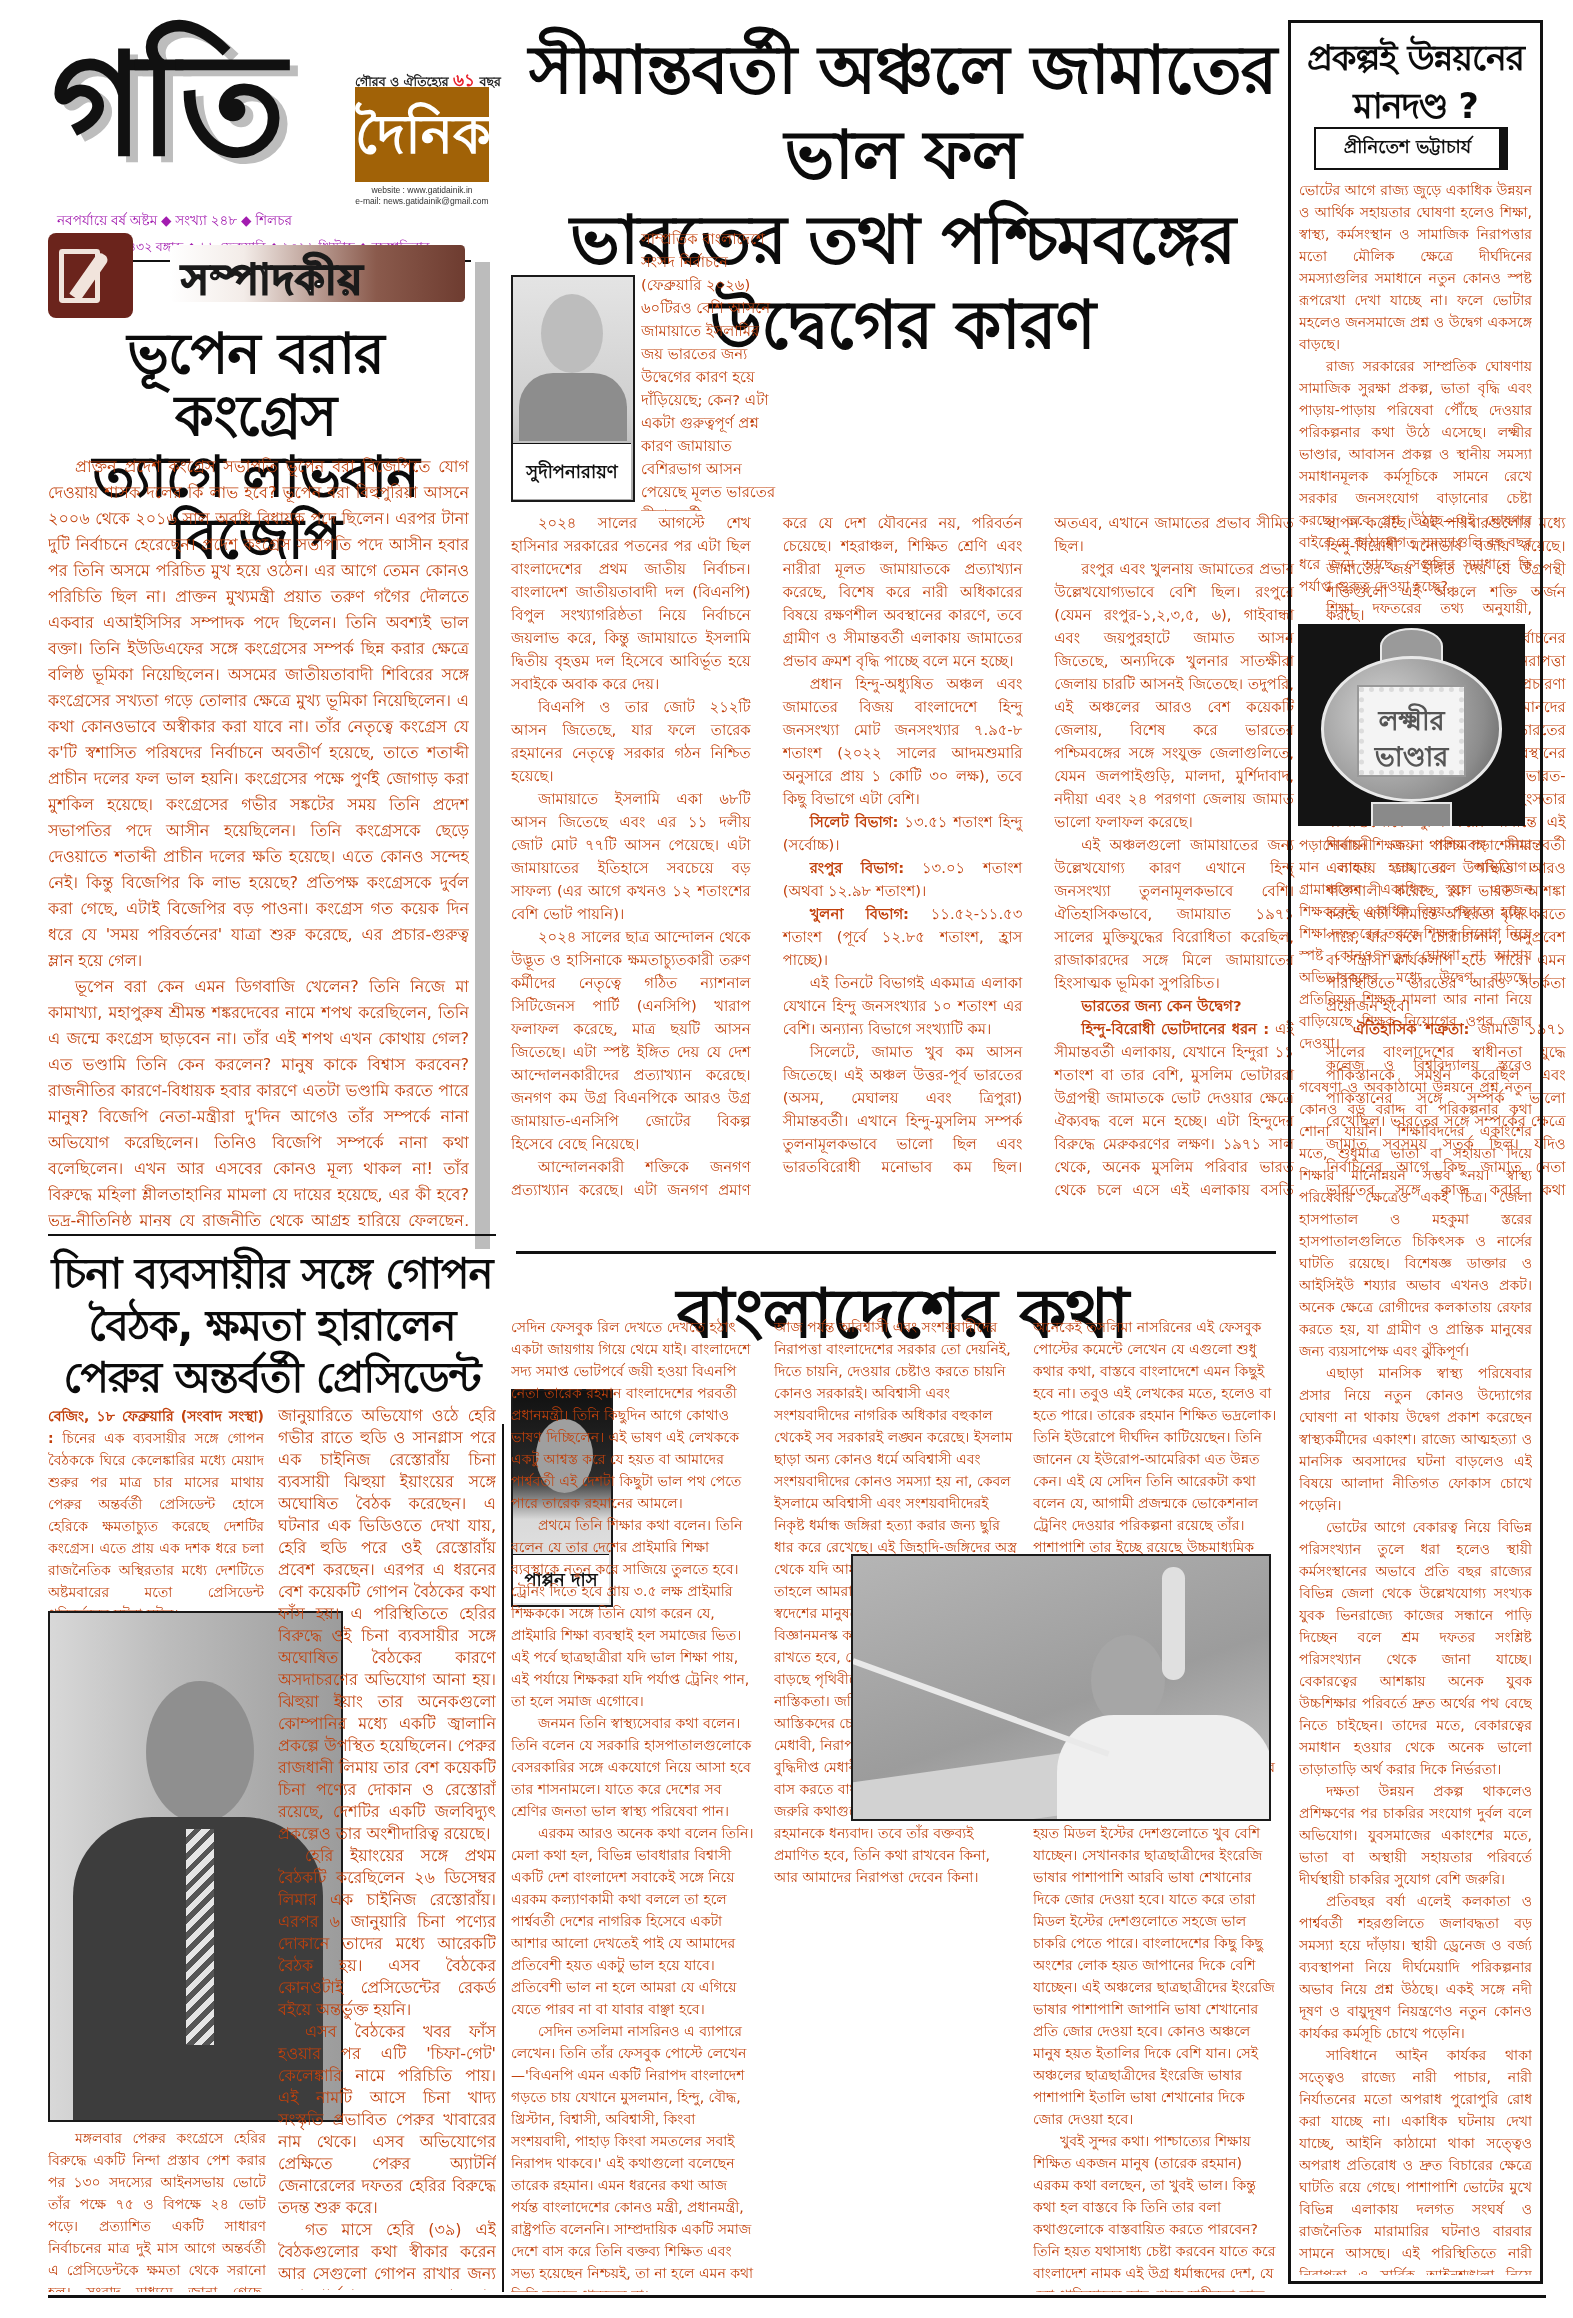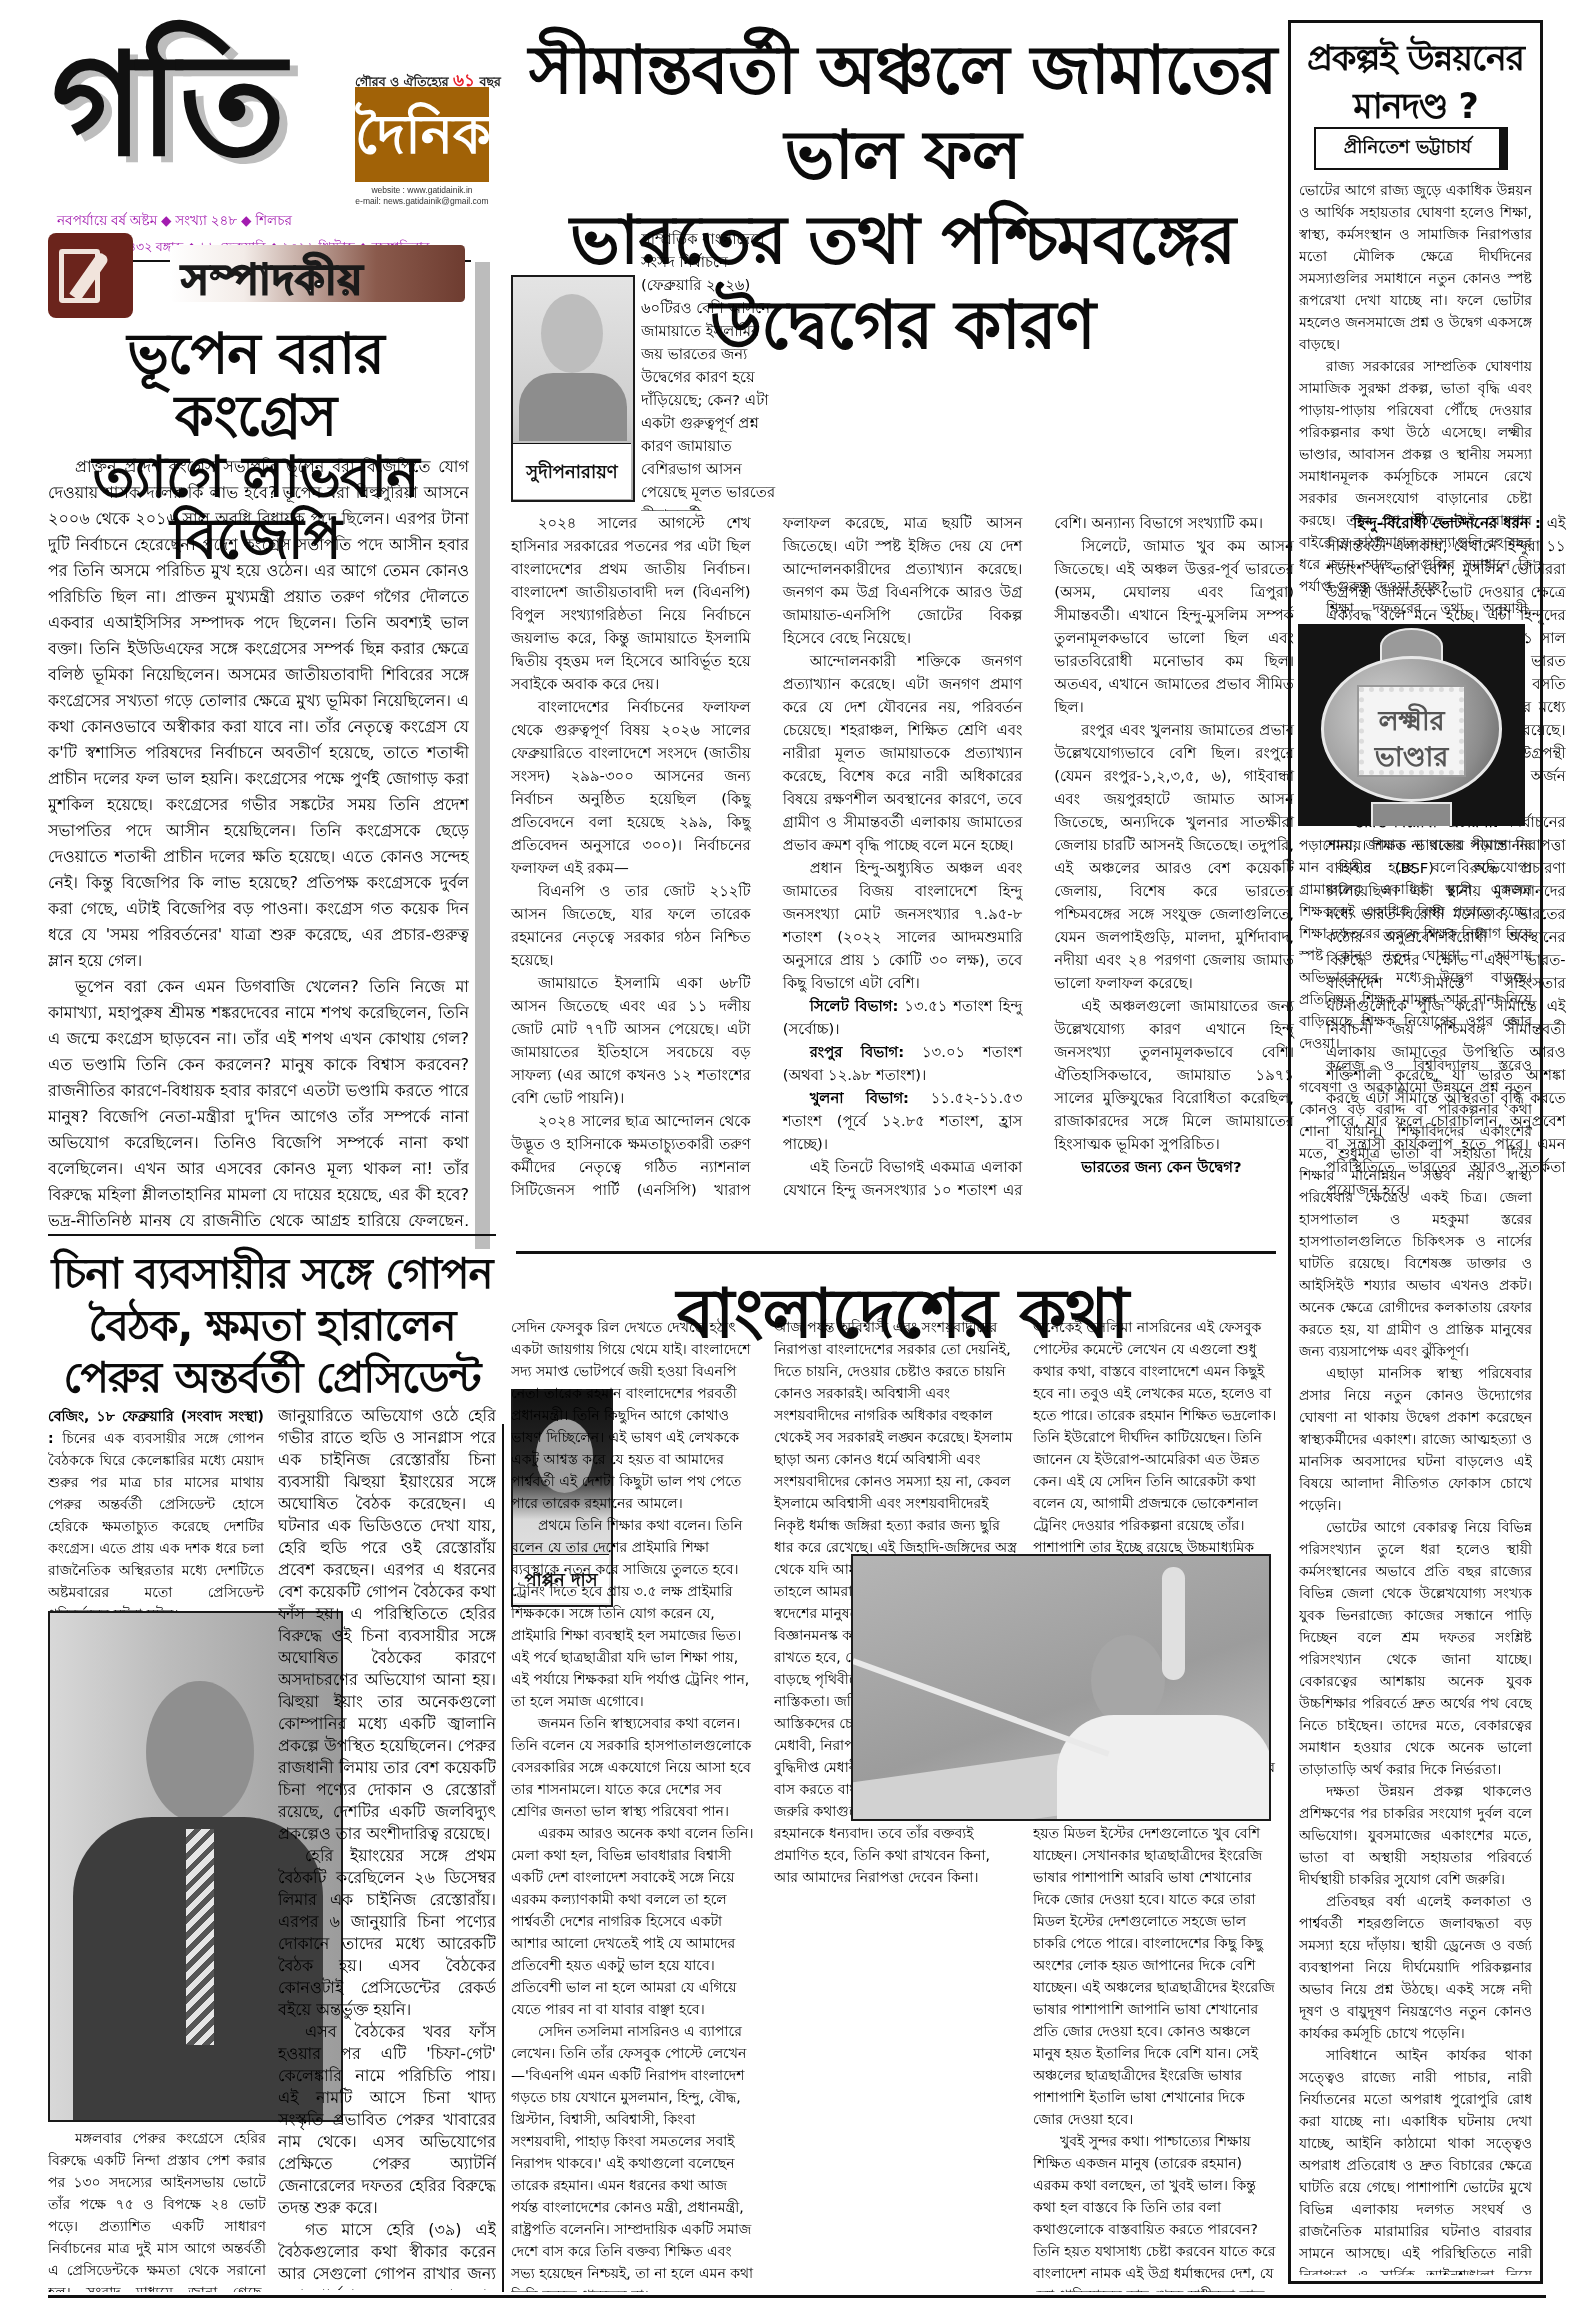--- a/index.html
+++ b/index.html
@@ -1,20 +1,20 @@
 <!DOCTYPE html>
 <html style="font-size:9px"><head>
 <meta charset="utf-8">
 <style>
   * { box-sizing: border-box; margin: 0; padding: 0; }
   html, body { width: 1574px; height: 2319px; background: #ffffff; overflow: hidden; }
   body { font-family: "DejaVu Serif", "Liberation Serif", serif; color: #111; position: relative; }
 
   .abs { position: absolute; }
-  .body-text { font-family: "DejaVu Sans", "Liberation Sans", sans-serif; font-size: 15.3px; line-height: 23px; color: #000000; text-align: justify; }
+  .body-text { font-family: "DejaVu Sans", "Liberation Sans", sans-serif; font-size: 15.3px; line-height: 23px; color: #c2410c; text-align: justify; }
   .body-text p { text-indent: 27px; margin-bottom: 0; }
   .body-text p.noindent { text-indent: 0; }
   .body-text .sub { font-weight: bold; display: block; text-indent: 27px; }
   .body-text b { font-weight: bold; }
   .cols3 { column-count: 3; column-gap: 32px; }
 
   .headline { font-family: "DejaVu Sans", "Liberation Sans", sans-serif; font-weight: bold; color: #0b0b0b; text-align: center; letter-spacing: -1.1px; line-height: 1.1; }
 
   
   .logo-big { font-family: "DejaVu Sans", "Liberation Sans", sans-serif; font-weight: bold; font-size: 142px; line-height: 142px; color: #111; text-shadow: 8px 5.7px 0 #bdbdbd; letter-spacing: -5.7px; }
@@ -97,21 +97,20 @@
     <div class="abs caption-box" style="left:0; top:166px; width:118px; height:56px; line-height:56px; font-size:18px;">সুদীপনারায়ণ ঘোষ</div>
   </div>
 </div>
 
 <div class="abs body-text" style="left:641px; top:227px; width:141px; height:284px; overflow:hidden; font-size:14.8px; line-height:23px; text-align:left;">
   <p class="noindent">সাম্প্রতিক বাংলাদেশে সংসদ নির্বাচনে (ফেব্রুয়ারি ২০২৬) ৬০টিরও বেশি আসনে জামায়াতে ইসলামির জয় ভারতের জন্য উদ্বেগের কারণ হয়ে দাঁড়িয়েছে; কেন? এটা একটা গুরুত্বপূর্ণ প্রশ্ন কারণ জামায়াত বেশিরভাগ আসন পেয়েছে মূলত ভারতের সীমান্তবর্তী এলাকাগুলিতে, যেখানে হিন্দু জনসংখ্যা ১০-১৩ শতাংশ।</p>
 </div>
 
 <div class="abs body-text cols3" style="left:511px; top:511px; width:783px; height:709px; font-size:14.8px; line-height:23px; column-fill:auto;">
   <p>২০২৪ সালের আগস্টে শেখ হাসিনার সরকারের পতনের পর এটা ছিল বাংলাদেশের প্রথম জাতীয় নির্বাচন। বাংলাদেশ জাতীয়তাবাদী দল (বিএনপি) বিপুল সংখ্যাগরিষ্ঠতা নিয়ে নির্বাচনে জয়লাভ করে, কিন্তু জামায়াতে ইসলামি দ্বিতীয় বৃহত্তম দল হিসেবে আবির্ভূত হয়ে সবাইকে অবাক করে দেয়।</p>
-  <p>বাংলাদেশের নির্বাচনের ফলাফল থেকে গুরুত্বপূর্ণ বিষয় ২০২৬ সালের ফেব্রুয়ারিতে বাংলাদেশে সংসদে (জাতীয় সংসদ) ২৯৯-৩০০ আসনের জন্য নির্বাচন অনুষ্ঠিত হয়েছিল (কিছু প্রতিবেদনে বলা হয়েছে ২৯৯, কিছু প্রতিবেদন অনুসারে ৩০০)। নির্বাচনের ফলাফল এই রকম—</p>
   <p>বিএনপি ও তার জোট ২১২টি আসন জিতেছে, যার ফলে তারেক রহমানের নেতৃত্বে সরকার গঠন নিশ্চিত হয়েছে।</p>
   <p>জামায়াতে ইসলামি একা ৬৮টি আসন জিতেছে এবং এর ১১ দলীয় জোট মোট ৭৭টি আসন পেয়েছে। এটা জামায়াতের ইতিহাসে সবচেয়ে বড় সাফল্য (এর আগে কখনও ১২ শতাংশের বেশি ভোট পায়নি)।</p>
   <p>২০২৪ সালের ছাত্র আন্দোলন থেকে উদ্ভূত ও হাসিনাকে ক্ষমতাচ্যুতকারী তরুণ কর্মীদের নেতৃত্বে গঠিত ন্যাশনাল সিটিজেনস পার্টি (এনসিপি) খারাপ ফলাফল করেছে, মাত্র ছয়টি আসন জিতেছে। এটা স্পষ্ট ইঙ্গিত দেয় যে দেশ আন্দোলনকারীদের প্রত্যাখ্যান করেছে। জনগণ কম উগ্র বিএনপিকে আরও উগ্র জামায়াত-এনসিপি জোটের বিকল্প হিসেবে বেছে নিয়েছে।</p>
   <p>আন্দোলনকারী শক্তিকে জনগণ প্রত্যাখ্যান করেছে। এটা জনগণ প্রমাণ করে যে দেশ যৌবনের নয়, পরিবর্তন চেয়েছে। শহরাঞ্চল, শিক্ষিত শ্রেণি এবং নারীরা মূলত জামায়াতকে প্রত্যাখ্যান করেছে, বিশেষ করে নারী অধিকারের বিষয়ে রক্ষণশীল অবস্থানের কারণে, তবে গ্রামীণ ও সীমান্তবর্তী এলাকায় জামাতের প্রভাব ক্রমশ বৃদ্ধি পাচ্ছে বলে মনে হচ্ছে।</p>
   <p>প্রধান হিন্দু-অধ্যুষিত অঞ্চল এবং জামাতের বিজয় বাংলাদেশে হিন্দু জনসংখ্যা মোট জনসংখ্যার ৭.৯৫-৮ শতাংশ (২০২২ সালের আদমশুমারি অনুসারে প্রায় ১ কোটি ৩০ লক্ষ), তবে কিছু বিভাগে এটা বেশি।</p>
   <p class="rich"><b>সিলেট বিভাগ:</b> ১৩.৫১ শতাংশ হিন্দু (সর্বোচ্চ)।</p>
   <p class="rich"><b>রংপুর বিভাগ:</b> ১৩.০১ শতাংশ (অথবা ১২.৯৮ শতাংশ)।</p>
   <p class="rich"><b>খুলনা বিভাগ:</b> ১১.৫২-১১.৫৩ শতাংশ (পূর্বে ১২.৮৫ শতাংশ, হ্রাস পাচ্ছে)।</p>
   <p>এই তিনটে বিভাগই একমাত্র এলাকা যেখানে হিন্দু জনসংখ্যার ১০ শতাংশ এর বেশি। অন্যান্য বিভাগে সংখ্যাটি কম।</p>
   <p>সিলেটে, জামাত খুব কম আসন জিতেছে। এই অঞ্চল উত্তর-পূর্ব ভারতের (অসম, মেঘালয় এবং ত্রিপুরা) সীমান্তবর্তী। এখানে হিন্দু-মুসলিম সম্পর্ক তুলনামূলকভাবে ভালো ছিল এবং ভারতবিরোধী মনোভাব কম ছিল। অতএব, এখানে জামাতের প্রভাব সীমিত ছিল।</p>

